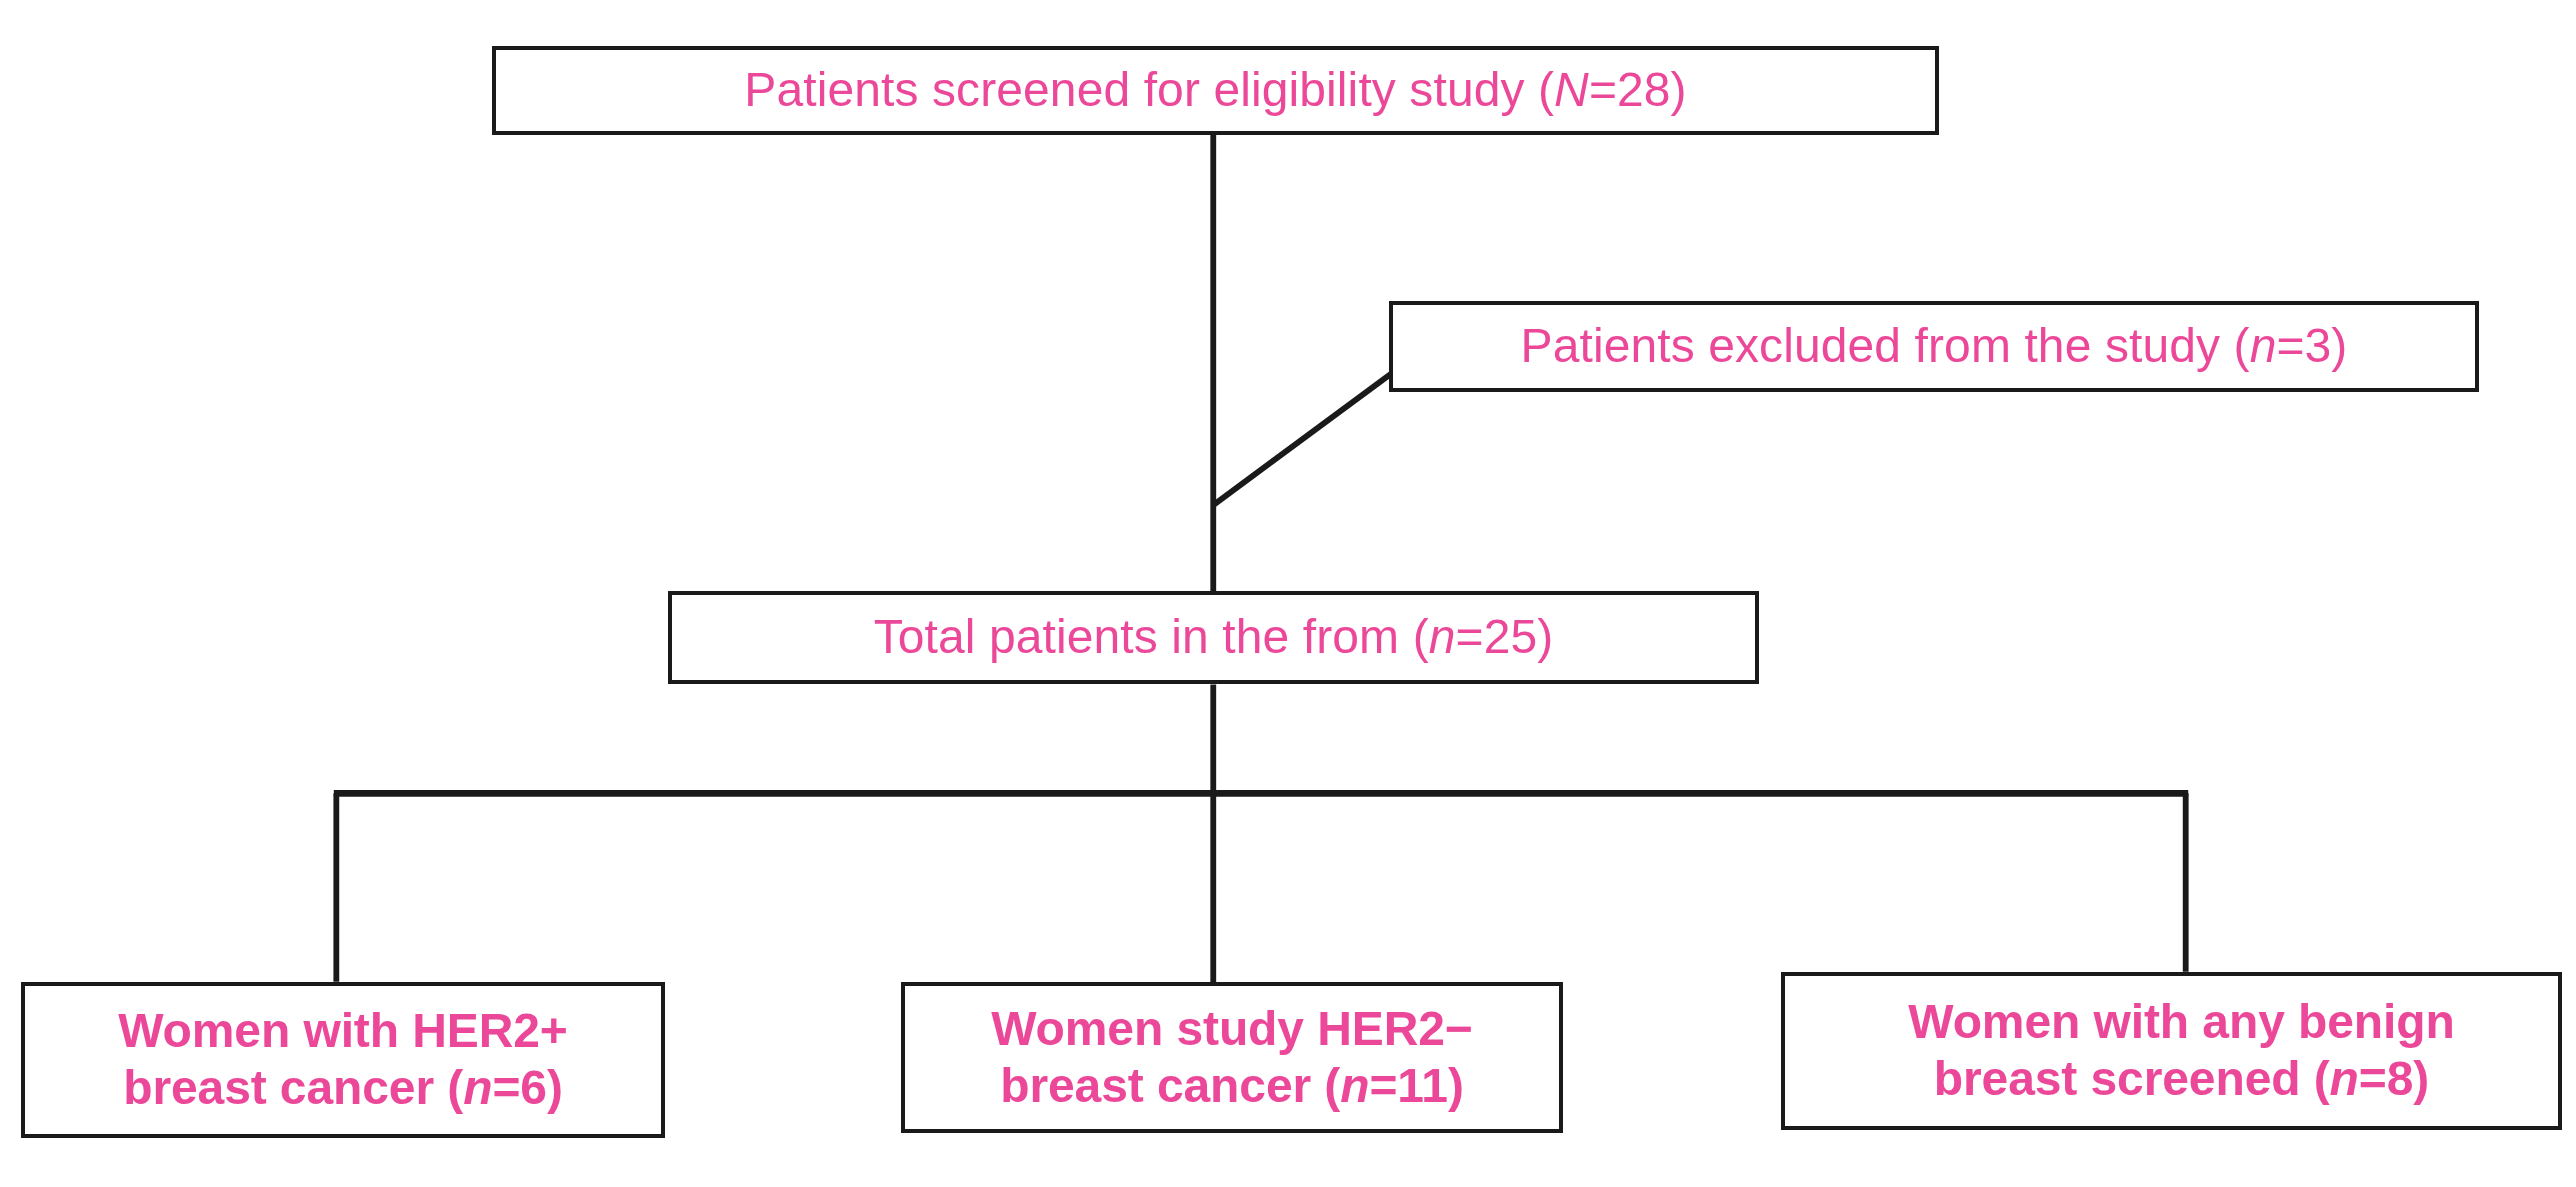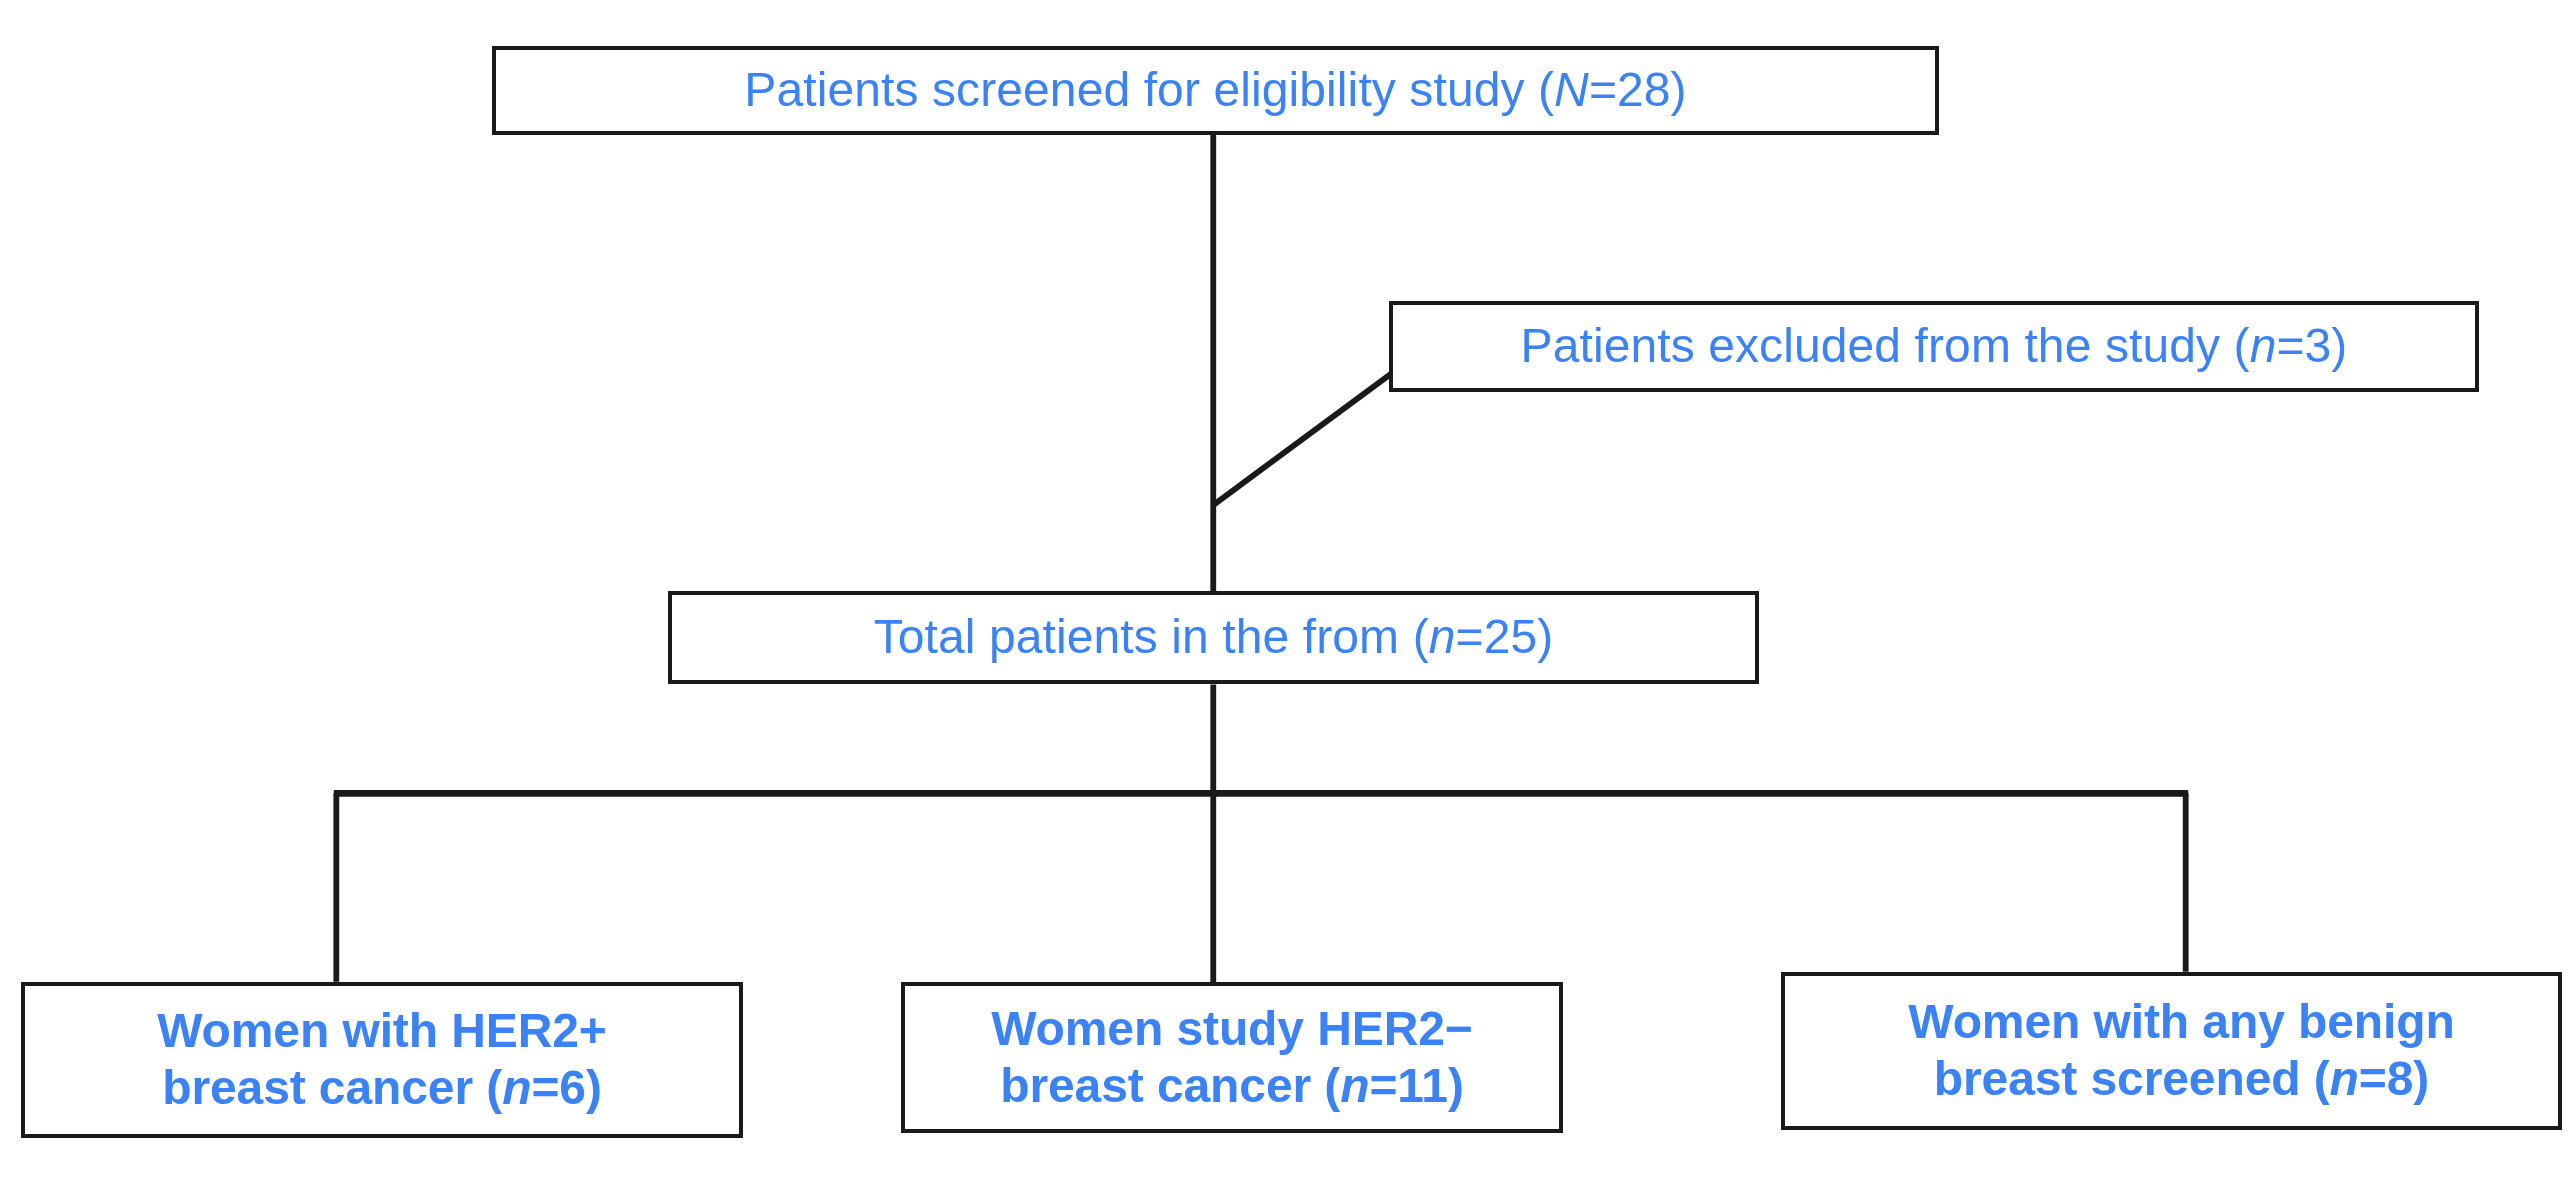--- a/index.html
+++ b/index.html
@@ -26,21 +26,21 @@
   }
   .node {
     position: absolute;
     box-sizing: border-box;
     background: #ffffff;
     border: 4.2px solid #1a1a1a;
     display: flex;
     align-items: center;
     justify-content: center;
     text-align: center;
-    color: #3b82f6;
+    color: #ec4899;
     line-height: 1.18;
     z-index: 2;
   }
   .node-text {
     display: block;
     padding: 0 8.3px;
   }
   
   .node-regular .node-text {
     font-size: 48px;
@@ -54,21 +54,21 @@
     letter-spacing: -0.1px;
   }
   .ital {
     font-style: italic;
   }
 
   
   #node-screened   { left: 492px;  top: 46px;   width: 1447px; height: 89px; }
   #node-excluded   { left: 1389px; top: 301px;  width: 1090px; height: 91px; }
   #node-total      { left: 668px;  top: 591px;  width: 1091px; height: 93px; }
-  #node-her2pos    { left: 21px;   top: 982px; width: 722px;  height: 156px; }
+  #node-her2pos    { left: 21px;   top: 982px; width: 644px;  height: 156px; }
   #node-her2neg    { left: 901px; top: 982px; width: 662px;  height: 151px; }
   #node-benign     { left: 1781px; top: 972px; width: 781px;  height: 158px; padding-left: 20px; }
 </style>
 </head>
 <body>
 
 <div id="flow-root">
 
   <svg class="flow-svg" viewBox="0 0 3102 1430" aria-hidden="true">
 

